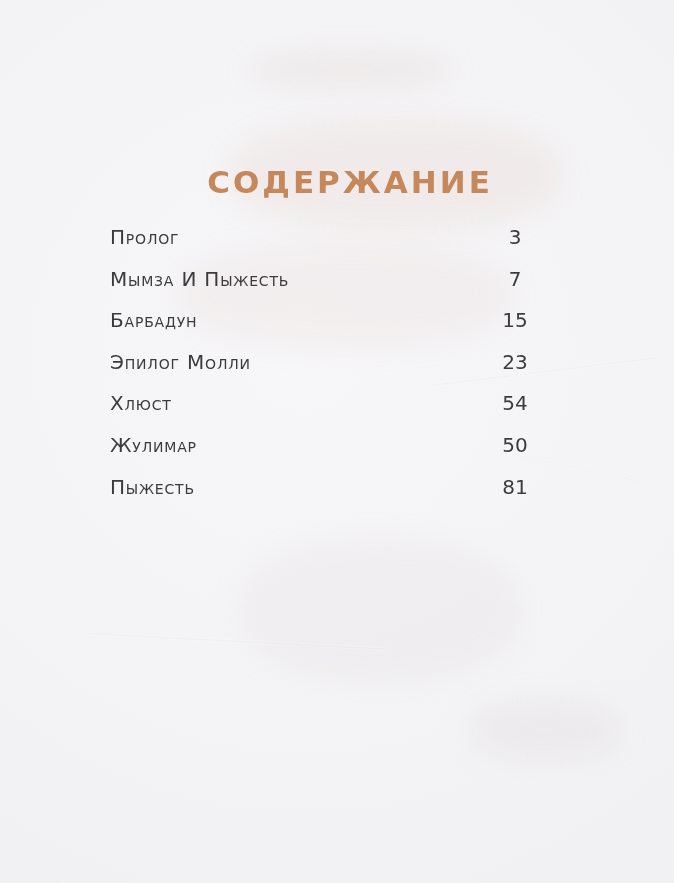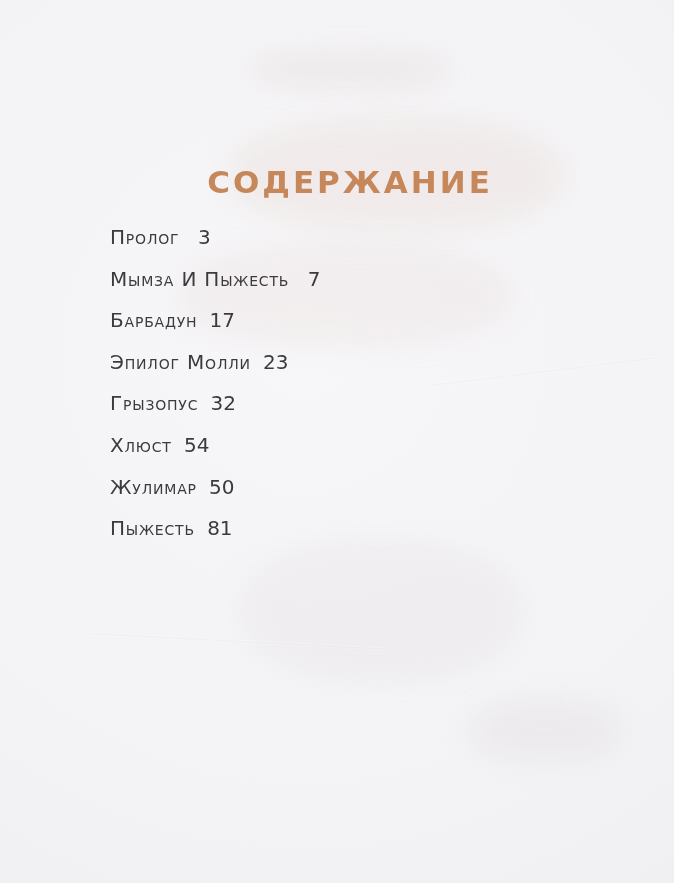--- a/index.html
+++ b/index.html
@@ -55,21 +55,21 @@
   }
 
   .toc {
     position: absolute;
     left: 110px;
     top: 226px;
     width: 430px;
   }
   .toc-row {
     display: flex;
-    justify-content: flex-start;
+    justify-content: space-between;
     align-items: flex-start;
     height: 41.6px;
   }
   .toc-title {
     font-size: 20px;
     line-height: 1.1;
     font-variant: small-caps;
     letter-spacing: 0.8px;
     font-weight: 500;
   }
@@ -105,32 +105,28 @@
         <span class="toc-page">3</span>
       </div>
 
       <div class="toc-row">
         <span class="toc-title">Мымза И Пыжесть</span>
         <span class="toc-page">7</span>
       </div>
 
       <div class="toc-row">
         <span class="toc-title">Барбадун</span>
-        <span class="toc-page">17</span>
+        <span class="toc-page">15</span>
       </div>
 
       <div class="toc-row">
         <span class="toc-title">Эпилог Молли</span>
         <span class="toc-page">23</span>
       </div>
 
-      <div class="toc-row">
-        <span class="toc-title">Грызопус</span>
-        <span class="toc-page">32</span>
-      </div>
 
 
       <div class="toc-row">
         <span class="toc-title">Хлюст</span>
         <span class="toc-page">54</span>
       </div>
 
       <div class="toc-row">
         <span class="toc-title">Жулимар</span>
         <span class="toc-page">50</span>

